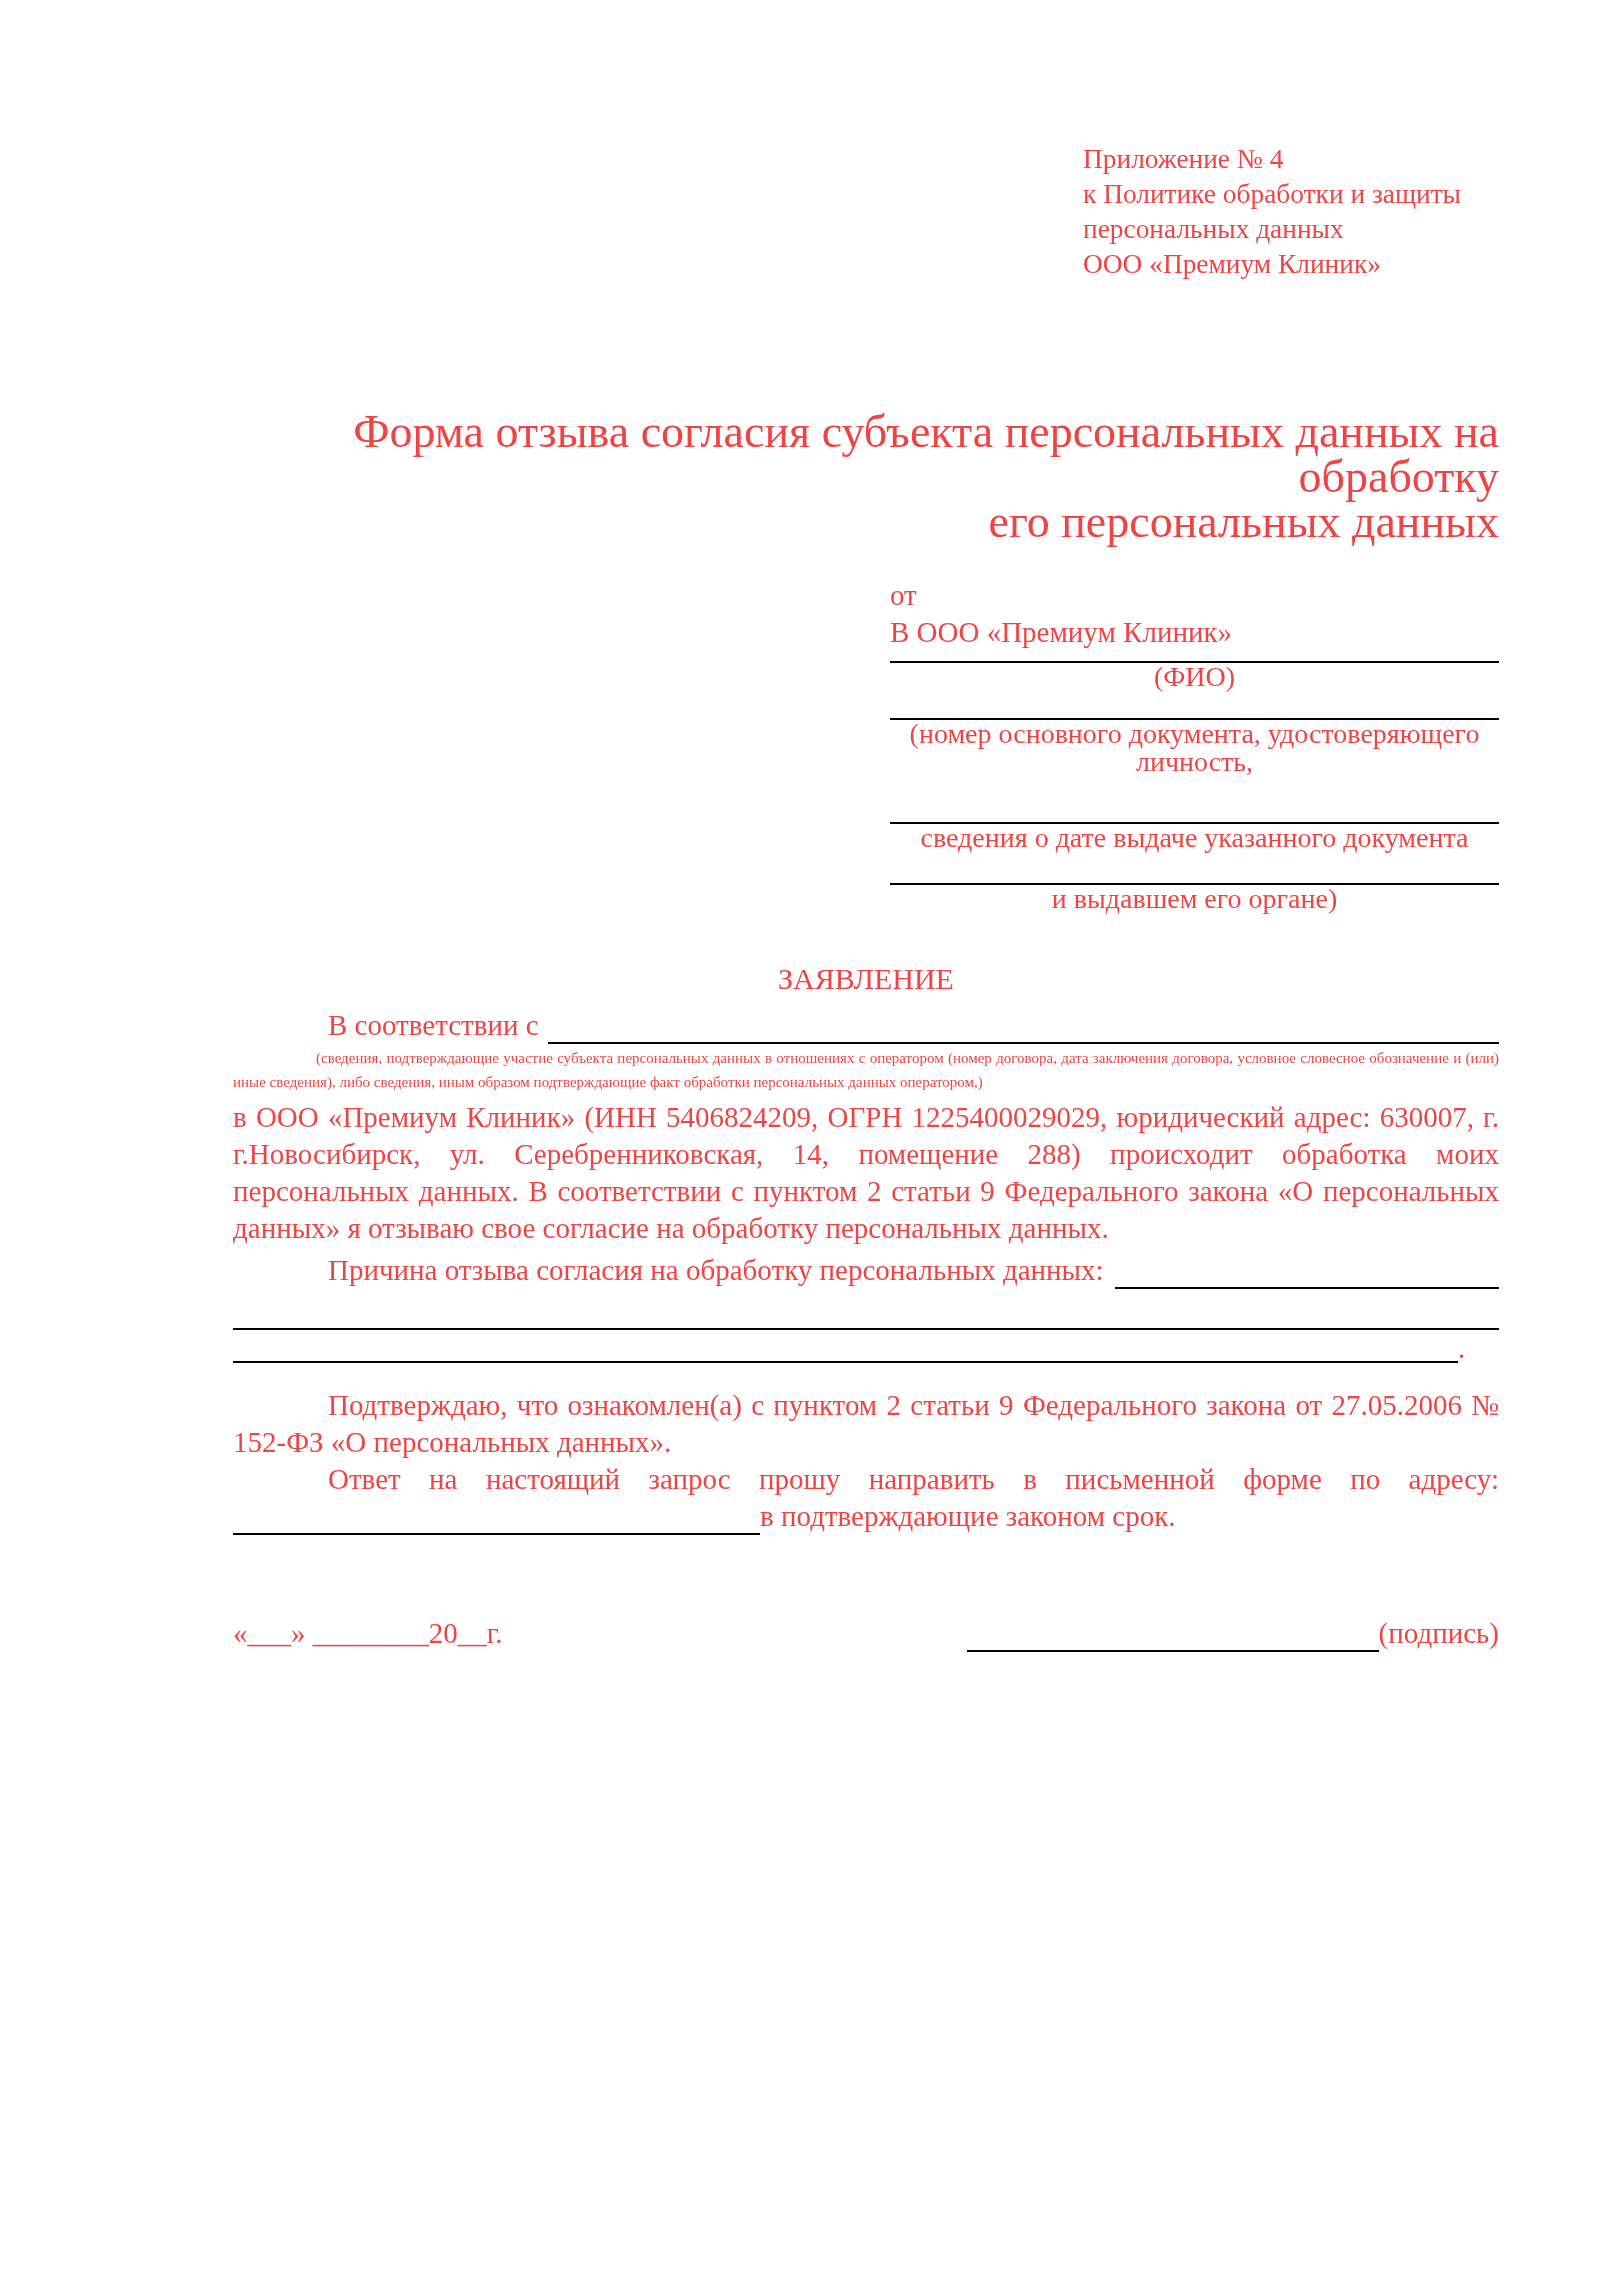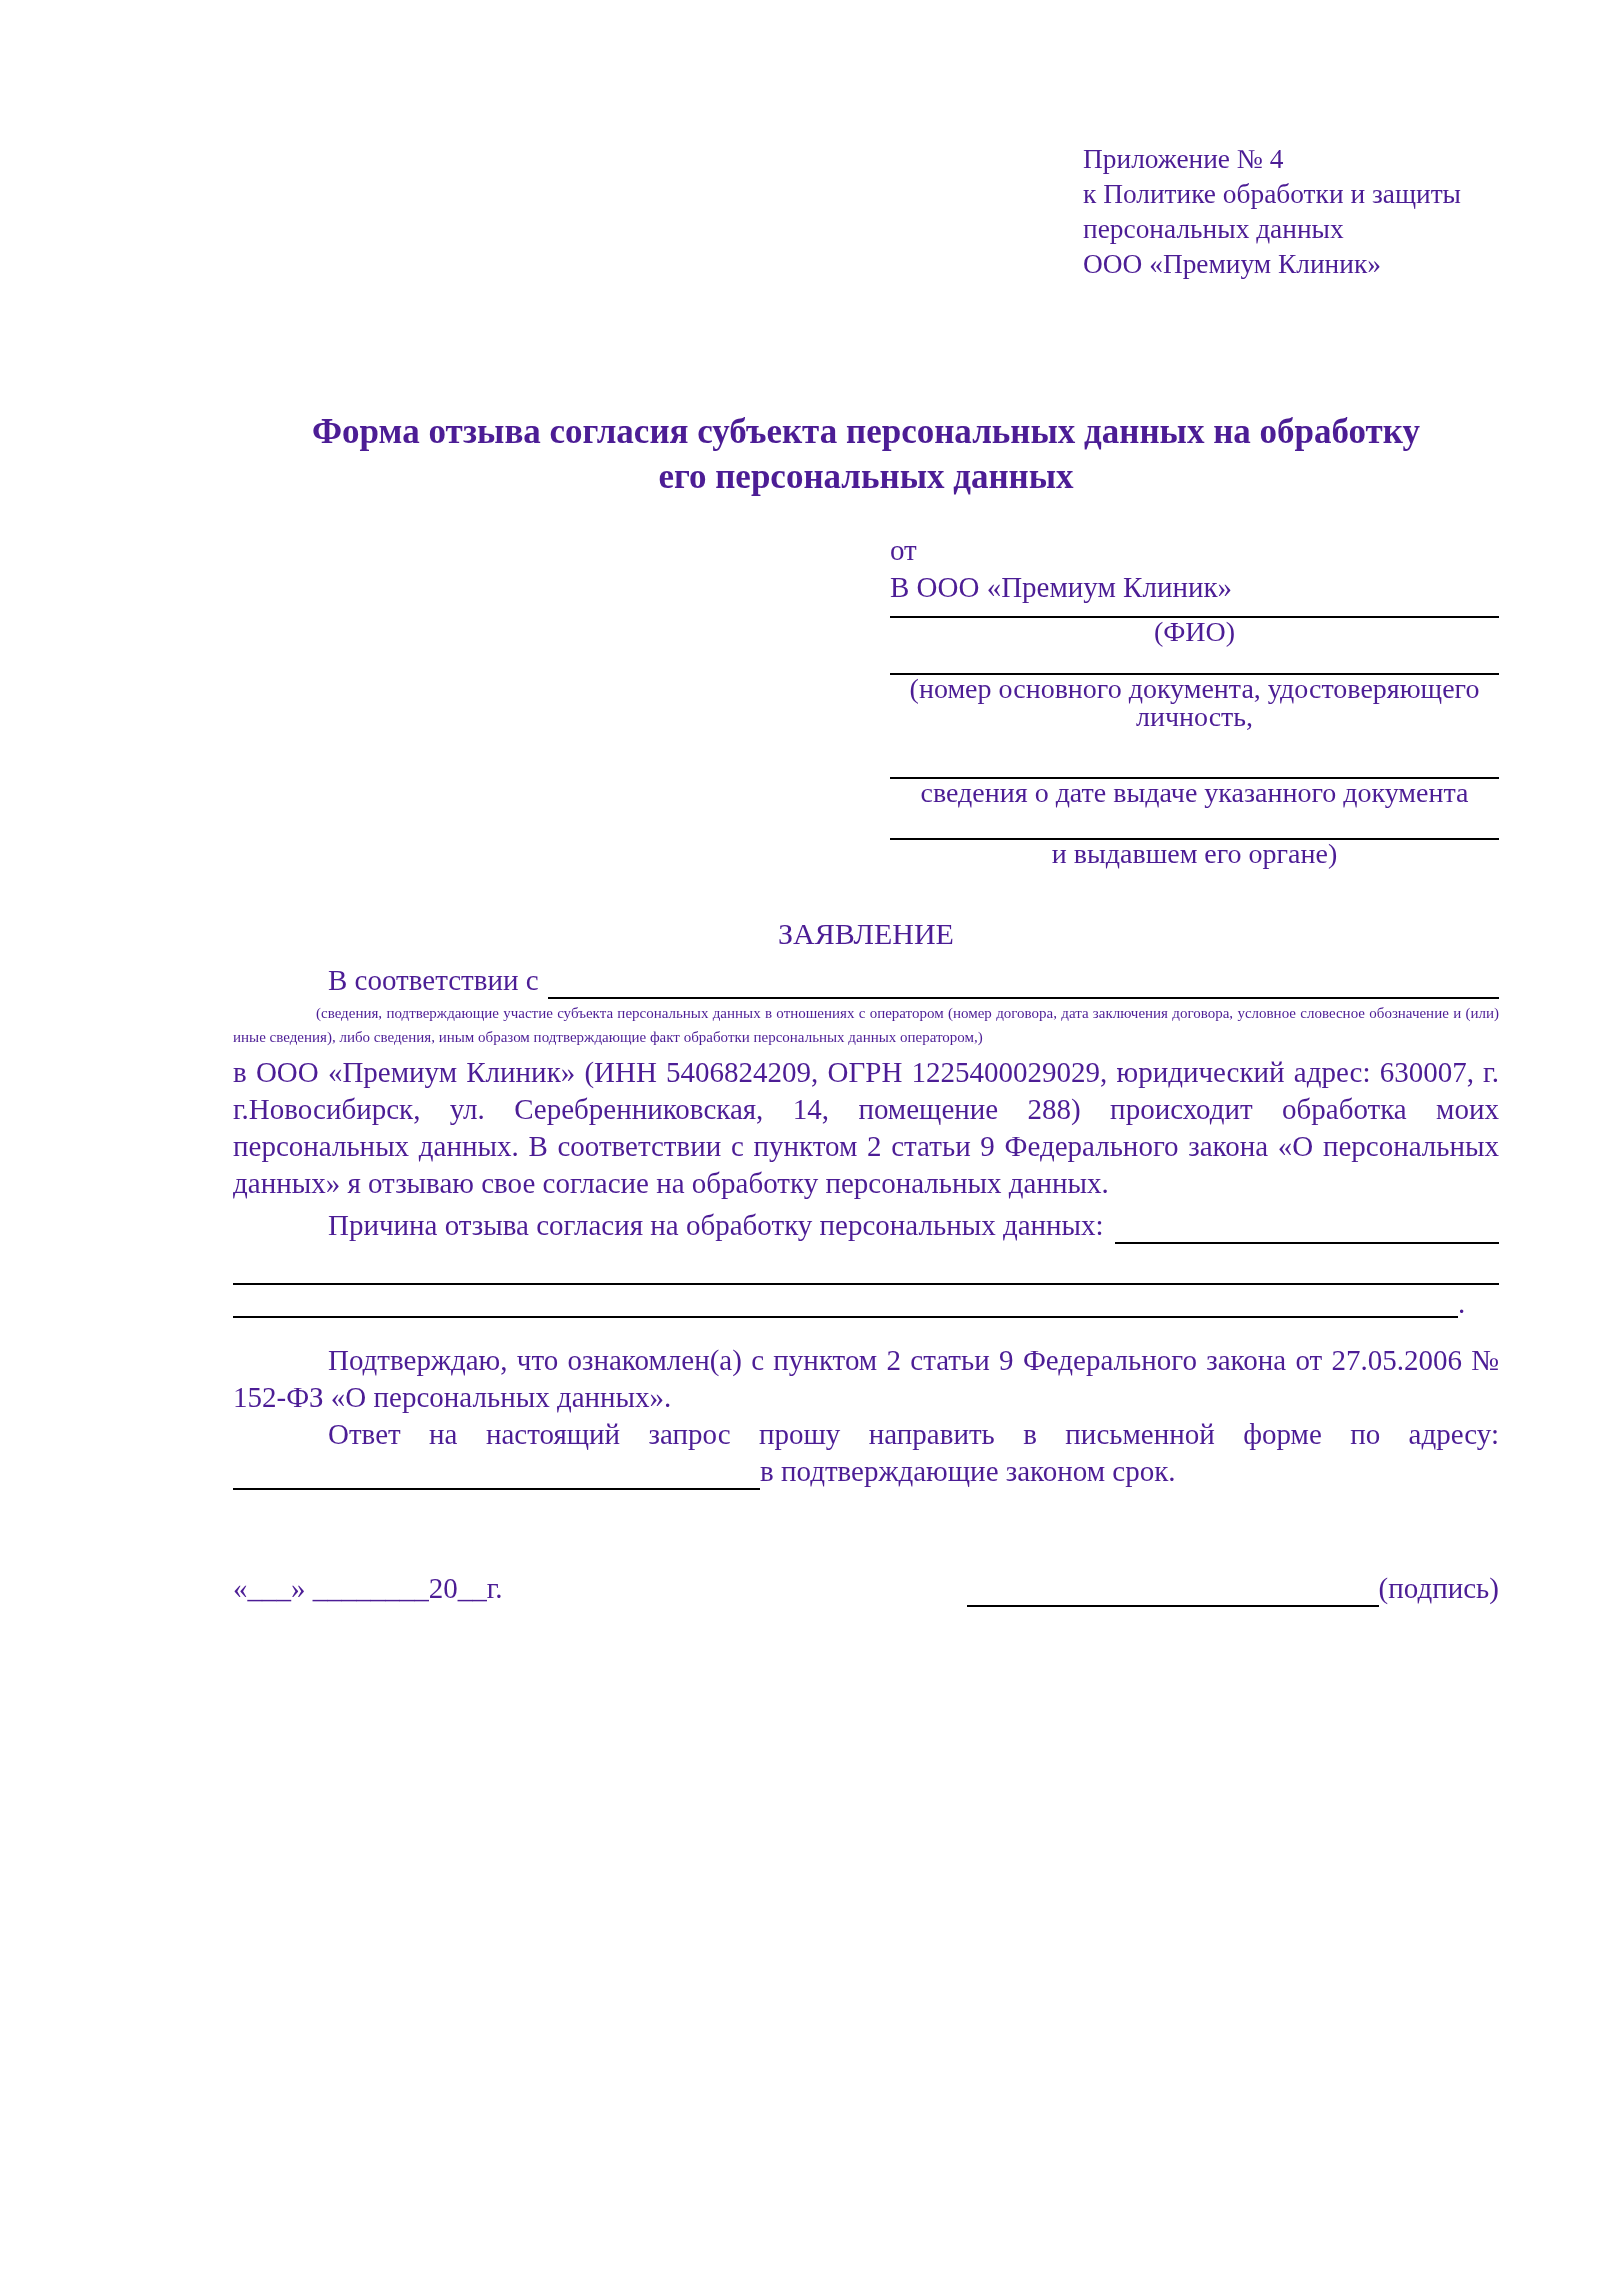--- a/index.html
+++ b/index.html
@@ -2,41 +2,41 @@
 <html lang="ru"><head>
 <meta charset="utf-8">
 <style>
   * { box-sizing: border-box; margin: 0; padding: 0; }
   html, body { background: #ffffff; }
   .page {
     position: relative;
     width: 1621px;
     height: 1982px;
     background: #ffffff;
-    color: #4c1d95;
+    color: #ef4444;
     font-family: "Liberation Serif", "DejaVu Serif", serif;
     font-size: 29px;
     line-height: 37px;
     padding: 142px 122px 12px 233px;
     overflow: hidden;
   }
 
   
   .appendix {
     margin-left: 850px;
     font-size: 27.4px;
     line-height: 35px;
   }
 
   
   .doc-title {
     margin-top: 127px;
-    text-align: center;
-    font-weight: bold;
-    font-size: 35px;
+    text-align: right;
+    font-weight: normal;
+    font-size: 46px;
     line-height: 45px;
   }
 
   
   .addressee { margin-left: 657px; margin-top: 33px; }
   .ruled { border-bottom: 2px solid #000; }
   .ln-fio   { height: 11.8px; }
   .ln-doc1  { height: 30px; }
   .ln-doc2  { height: 49px; }
   .ln-doc3  { height: 34px; }

